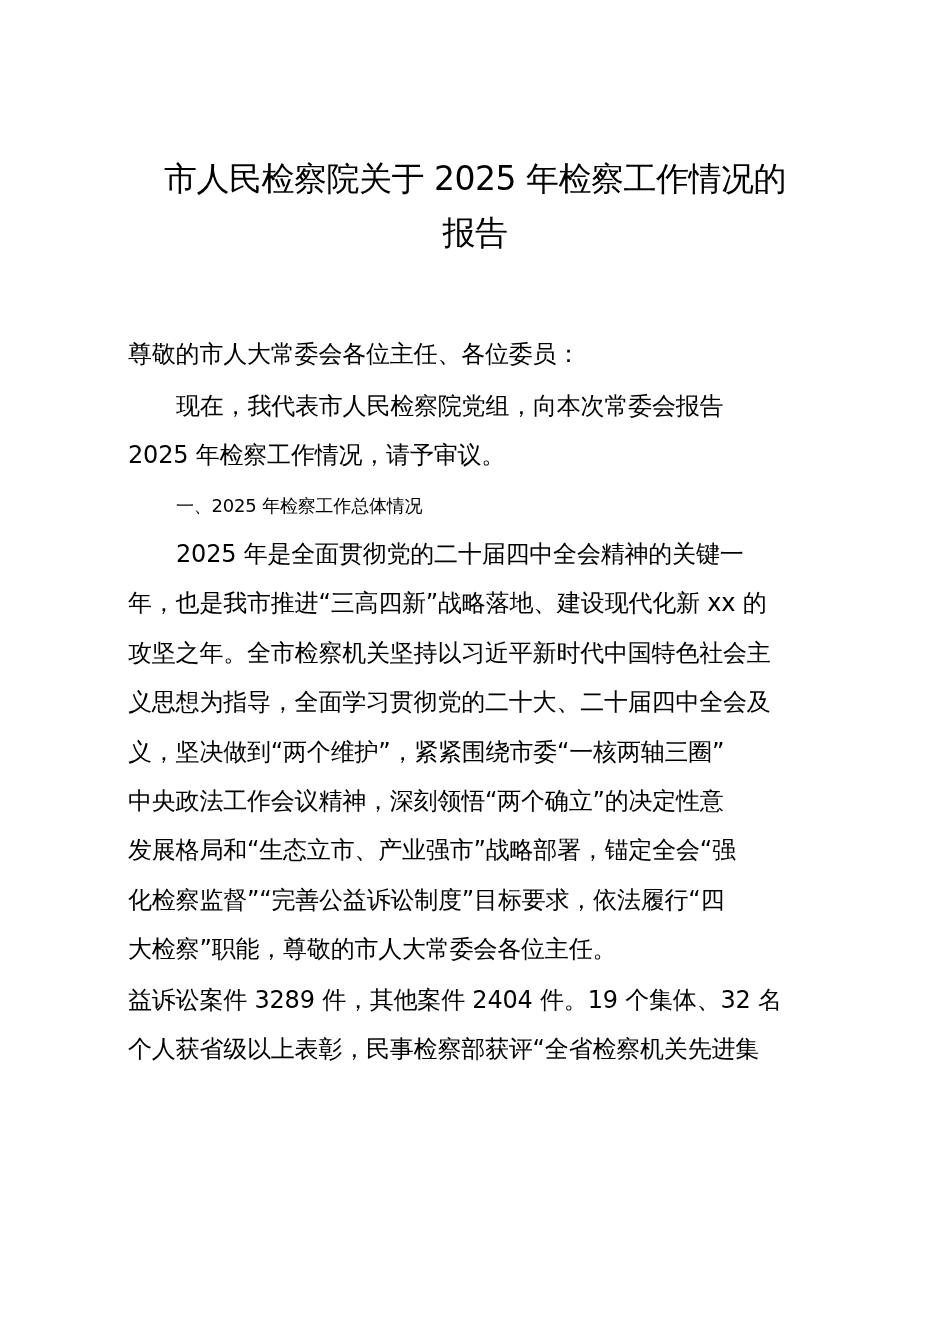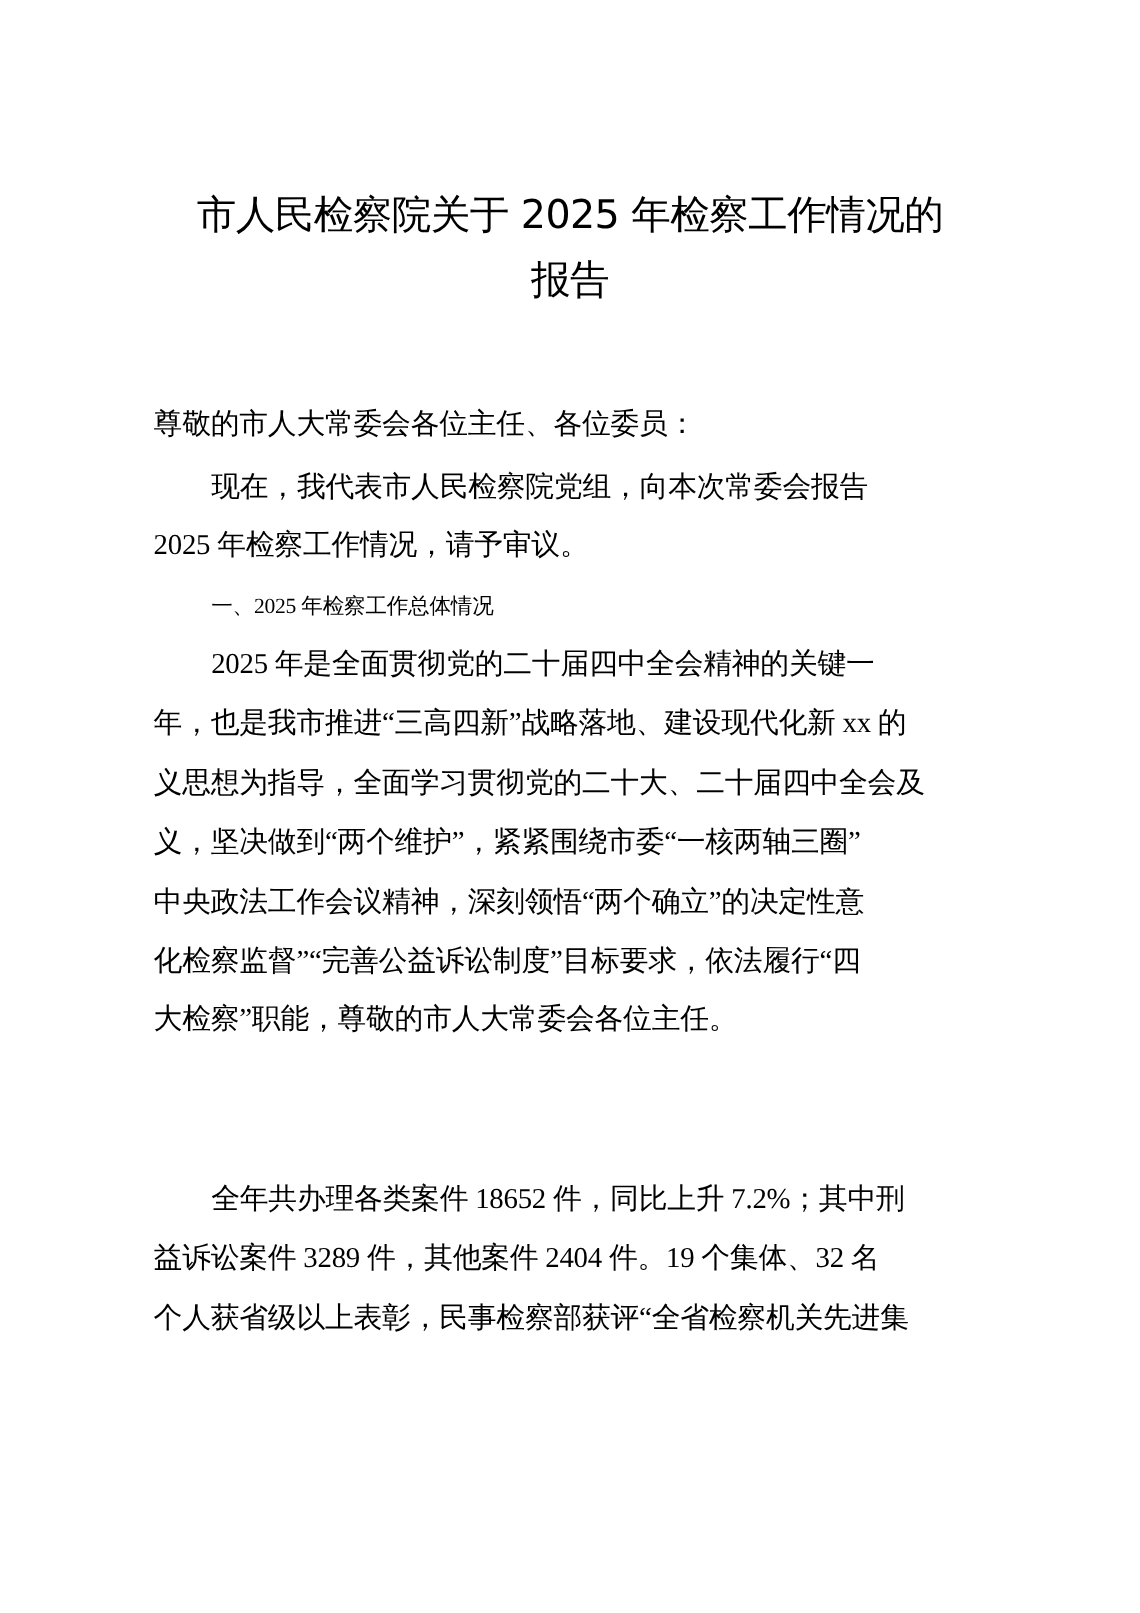--- a/index.html
+++ b/index.html
@@ -9,21 +9,20 @@
     }
     .page { position: absolute; left: 0; top: 0; width: 950px; height: 950px; background: #ffffff; }
     .title {
       position: absolute; left: 120px; top: 152px; width: 710px;
       text-align: center; font-size: 33px; line-height: 54px; letter-spacing: -0.5px;
     }
     .body-text {
       position: absolute; left: 128px; width: 706px;
       font-size: 24px; line-height: 49.4px; letter-spacing: -0.2px;
       text-align: justify;
-      font-family: Liberation Serif, serif;
     }
     .salutation { top: 330px; }
     .p1 { top: 382px; }
     .heading1 { top: 481px; font-size: 18px; }
     .p2 { top: 530px; }
     .p3 { top: 976px; }
     .indent { text-indent: 48px; }
     .line { display: block; white-space: nowrap; }
   </style>
 </head>
@@ -41,26 +40,27 @@
   <div class="body-text p1">
     <span class="line indent">现在，我代表市人民检察院党组，向本次常委会报告</span>
     <span class="line">2025 年检察工作情况，请予审议。</span>
   </div>
 
   <div class="body-text heading1 indent">一、2025 年检察工作总体情况</div>
 
   <div class="body-text p2">
     <span class="line indent">2025 年是全面贯彻党的二十届四中全会精神的关键一</span>
     <span class="line">年，也是我市推进“三高四新”战略落地、建设现代化新 xx 的</span>
+    <span class="line">攻坚之年。全市检察机关坚持以习近平新时代中国特色社会主</span>
     <span class="line">义思想为指导，全面学习贯彻党的二十大、二十届四中全会及</span>
     <span class="line">义，坚决做到“两个维护”，紧紧围绕市委“一核两轴三圈”</span>
     <span class="line">中央政法工作会议精神，深刻领悟“两个确立”的决定性意</span>
+    <span class="line">发展格局和“生态立市、产业强市”战略部署，锚定全会“强</span>
     <span class="line">化检察监督”“完善公益诉讼制度”目标要求，依法履行“四</span>
     <span class="line">大检察”职能，尊敬的市人大常委会各位主任。</span>
   </div>
 
   <div class="body-text p3">
-    <span class="line indent">全年共办理各类案件 18652 件，同比上升 7.2%；其中刑</span>
     <span class="line">益诉讼案件 3289 件，其他案件 2404 件。19 个集体、32 名</span>
     <span class="line">个人获省级以上表彰，民事检察部获评“全省检察机关先进集</span>
   </div>
 
 </div>
 
 </body></html>

